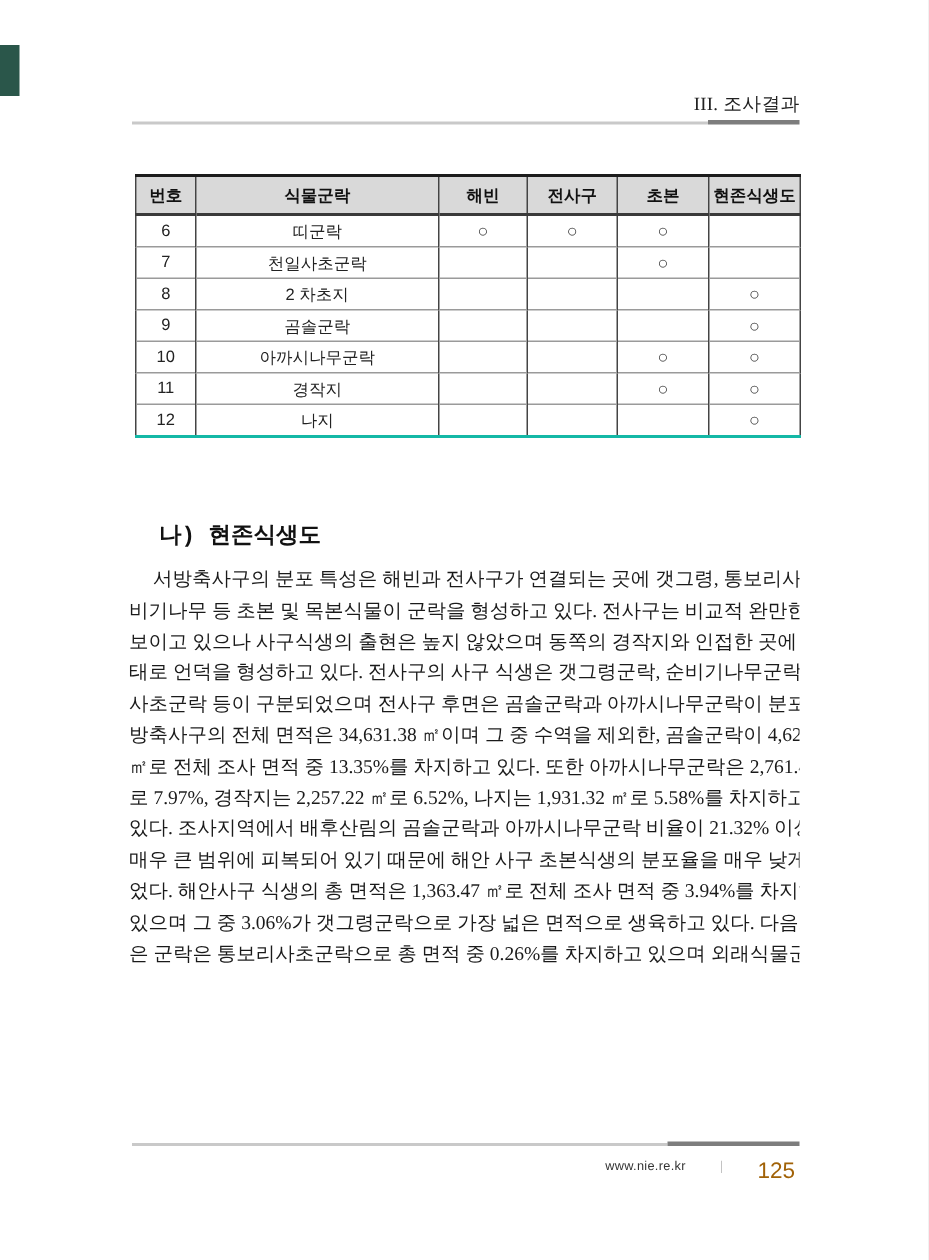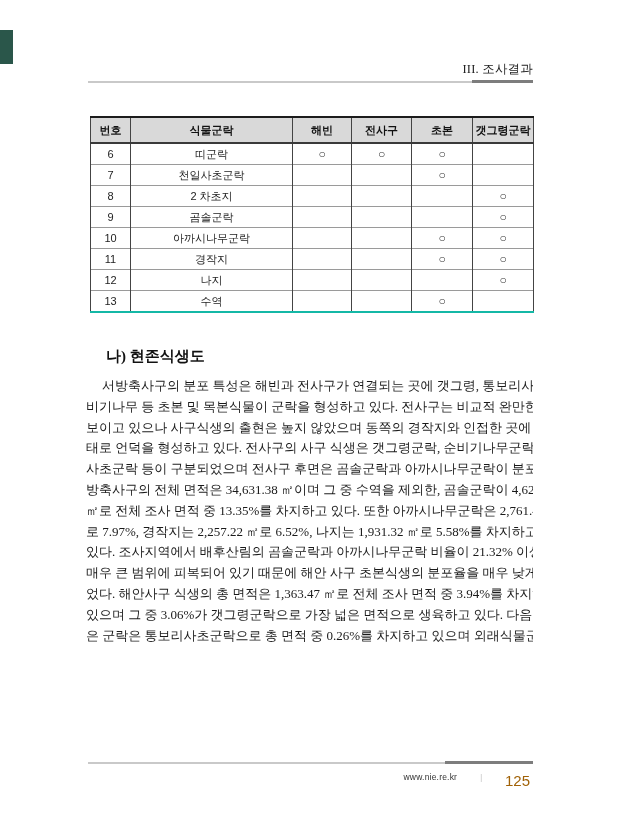--- a/index.html
+++ b/index.html
@@ -82,21 +82,21 @@
     vertical-align: middle;
     padding: 0;
   }
   .veg-table tbody tr:first-child td { border-top: none; }
   .veg-table td.mark { font-size: 12px; color: #333; }
 
   
   .section-heading {
     position: absolute;
     left: 106px; top: 347px;
-    font-family: Liberation Serif, serif;
+    font-family: Liberation Mono, monospace;
     font-weight: bold;
     font-size: 15px;
     color: #111;
   }
 
   
   .body-paragraph {
     position: absolute;
     left: 86px; top: 376px;
     width: 447px;
@@ -158,21 +158,21 @@
         <col style="width:61px">
         <col style="width:61px">
     </colgroup>
     <thead>
       <tr>
         <th>번호</th>
         <th>식물군락</th>
         <th>해빈</th>
         <th>전사구</th>
         <th>초본</th>
-        <th>갯그령군락</th>
+        <th>현존식생도</th>
       </tr>
     </thead>
     <tbody>
         <tr>
           <td>6</td>
           <td>띠군락</td>
           <td class="mark">○</td>
           <td class="mark">○</td>
           <td class="mark">○</td>
           <td></td>
@@ -217,28 +217,20 @@
           <td class="mark">○</td>
           <td class="mark">○</td>
         </tr>
         <tr>
           <td>12</td>
           <td>나지</td>
           <td></td>
           <td></td>
           <td></td>
           <td class="mark">○</td>
-        </tr>
-        <tr>
-          <td>13</td>
-          <td>수역</td>
-          <td></td>
-          <td></td>
-          <td class="mark">○</td>
-          <td></td>
         </tr>
       </tbody>
   </table>
 
   <div class="section-heading">나) 현존식생도</div>
 
   <div class="body-paragraph">
       <div class="jline first">서방축사구의 분포 특성은 해빈과 전사구가 연결되는 곳에 갯그령, 통보리사초, 띠, 순</div>
       <div class="jline">비기나무 등 초본 및 목본식물이 군락을 형성하고 있다. 전사구는 비교적 완만한 형태를</div>
       <div class="jline">보이고 있으나 사구식생의 출현은 높지 않았으며 동쪽의 경작지와 인접한 곳에 완만한 형</div>

